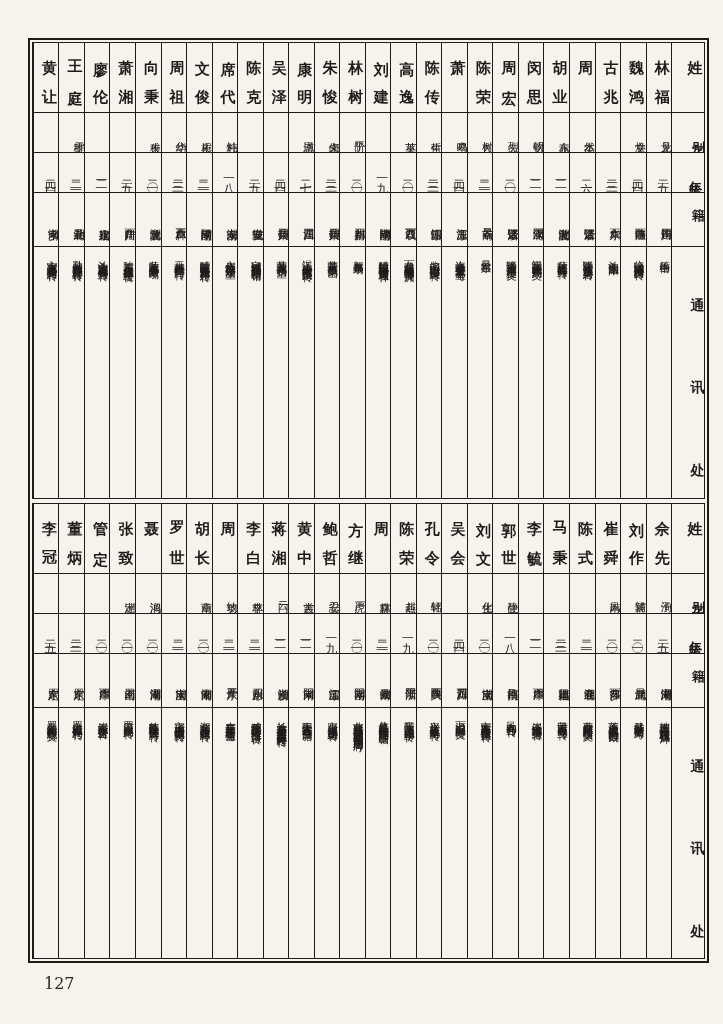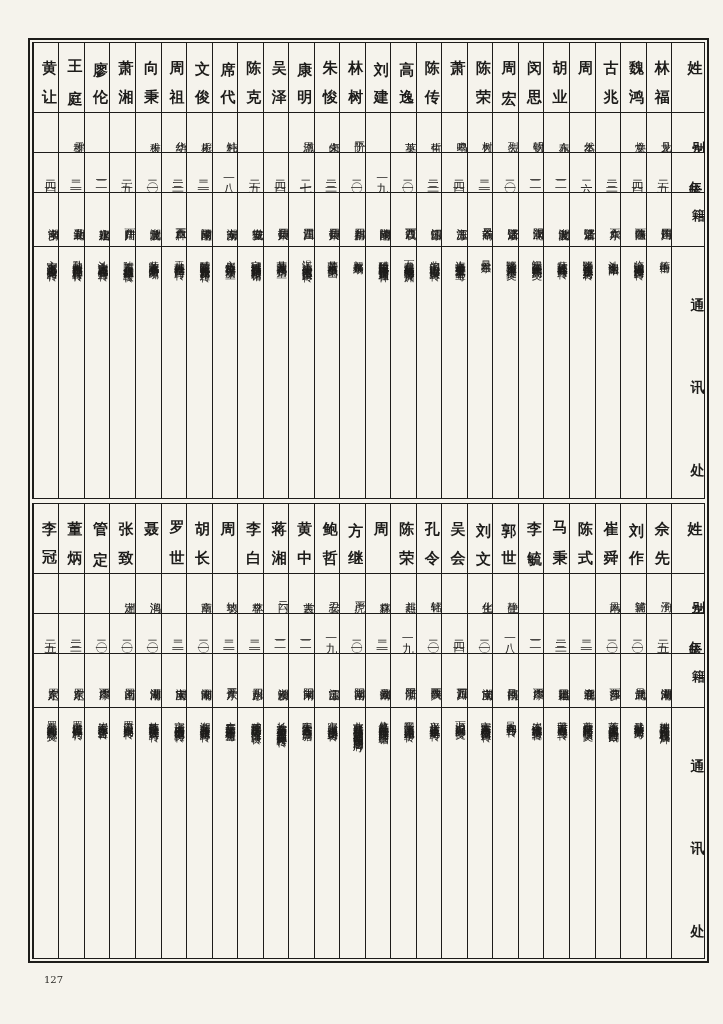--- a/index.html
+++ b/index.html
@@ -67,21 +67,21 @@
   .header-col .cell.alias { font-size:13px; padding:3px 0; letter-spacing:2px; }
   .header-col .cell.age   { font-size:13px; letter-spacing:2px; }
   .header-col .cell.origin{ font-size:13px; padding:6px 0; text-align:justify; text-align-last:justify; }
   .header-col .cell.addr  {
     font-size:14px; padding:38px 0 46px 0;
     text-align:justify; text-align-last:justify;
     letter-spacing:0;
   }
   .page-number {
     position:absolute; left:44px; top:974px;
-    font-size:10px; color:#2a2925;
+    font-size:16px; color:#2a2925;
     font-family:"DejaVu Serif", serif;
   }
 </style>
 </head>
 <body>
 
 <div class="page">
   <div class="frame">
     <section class="dir-table">
         <div class="col header-col">

